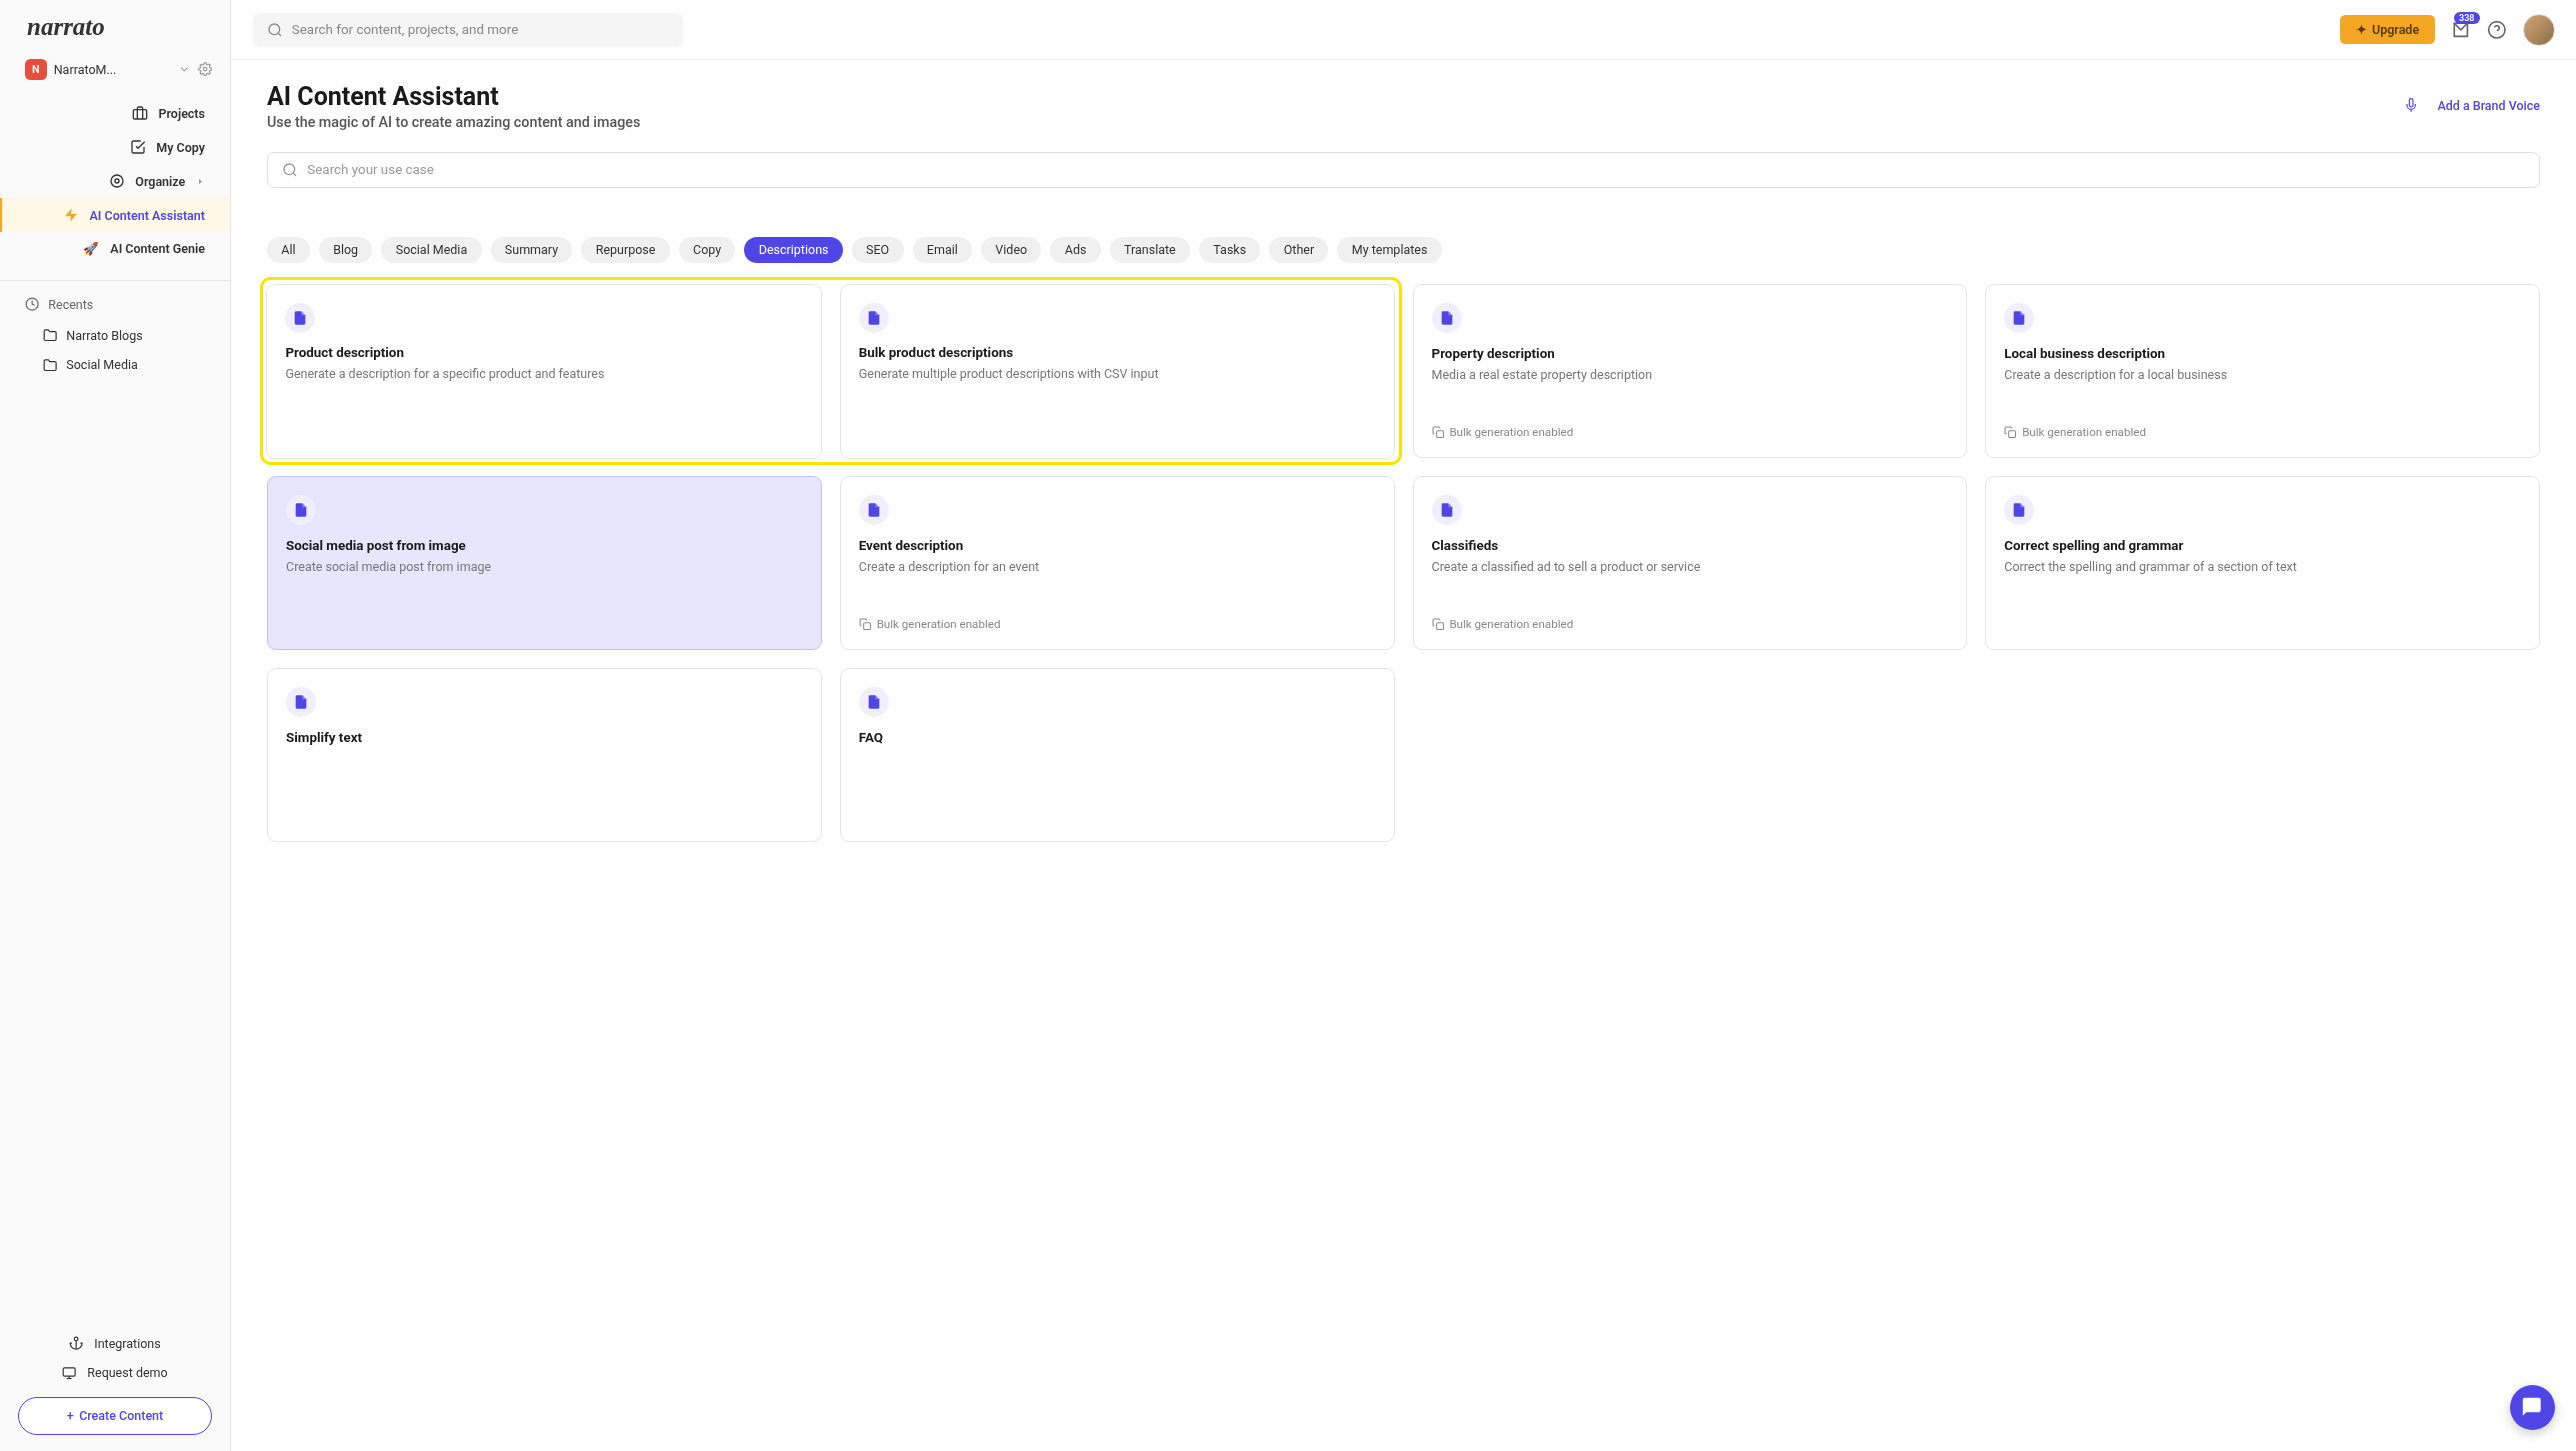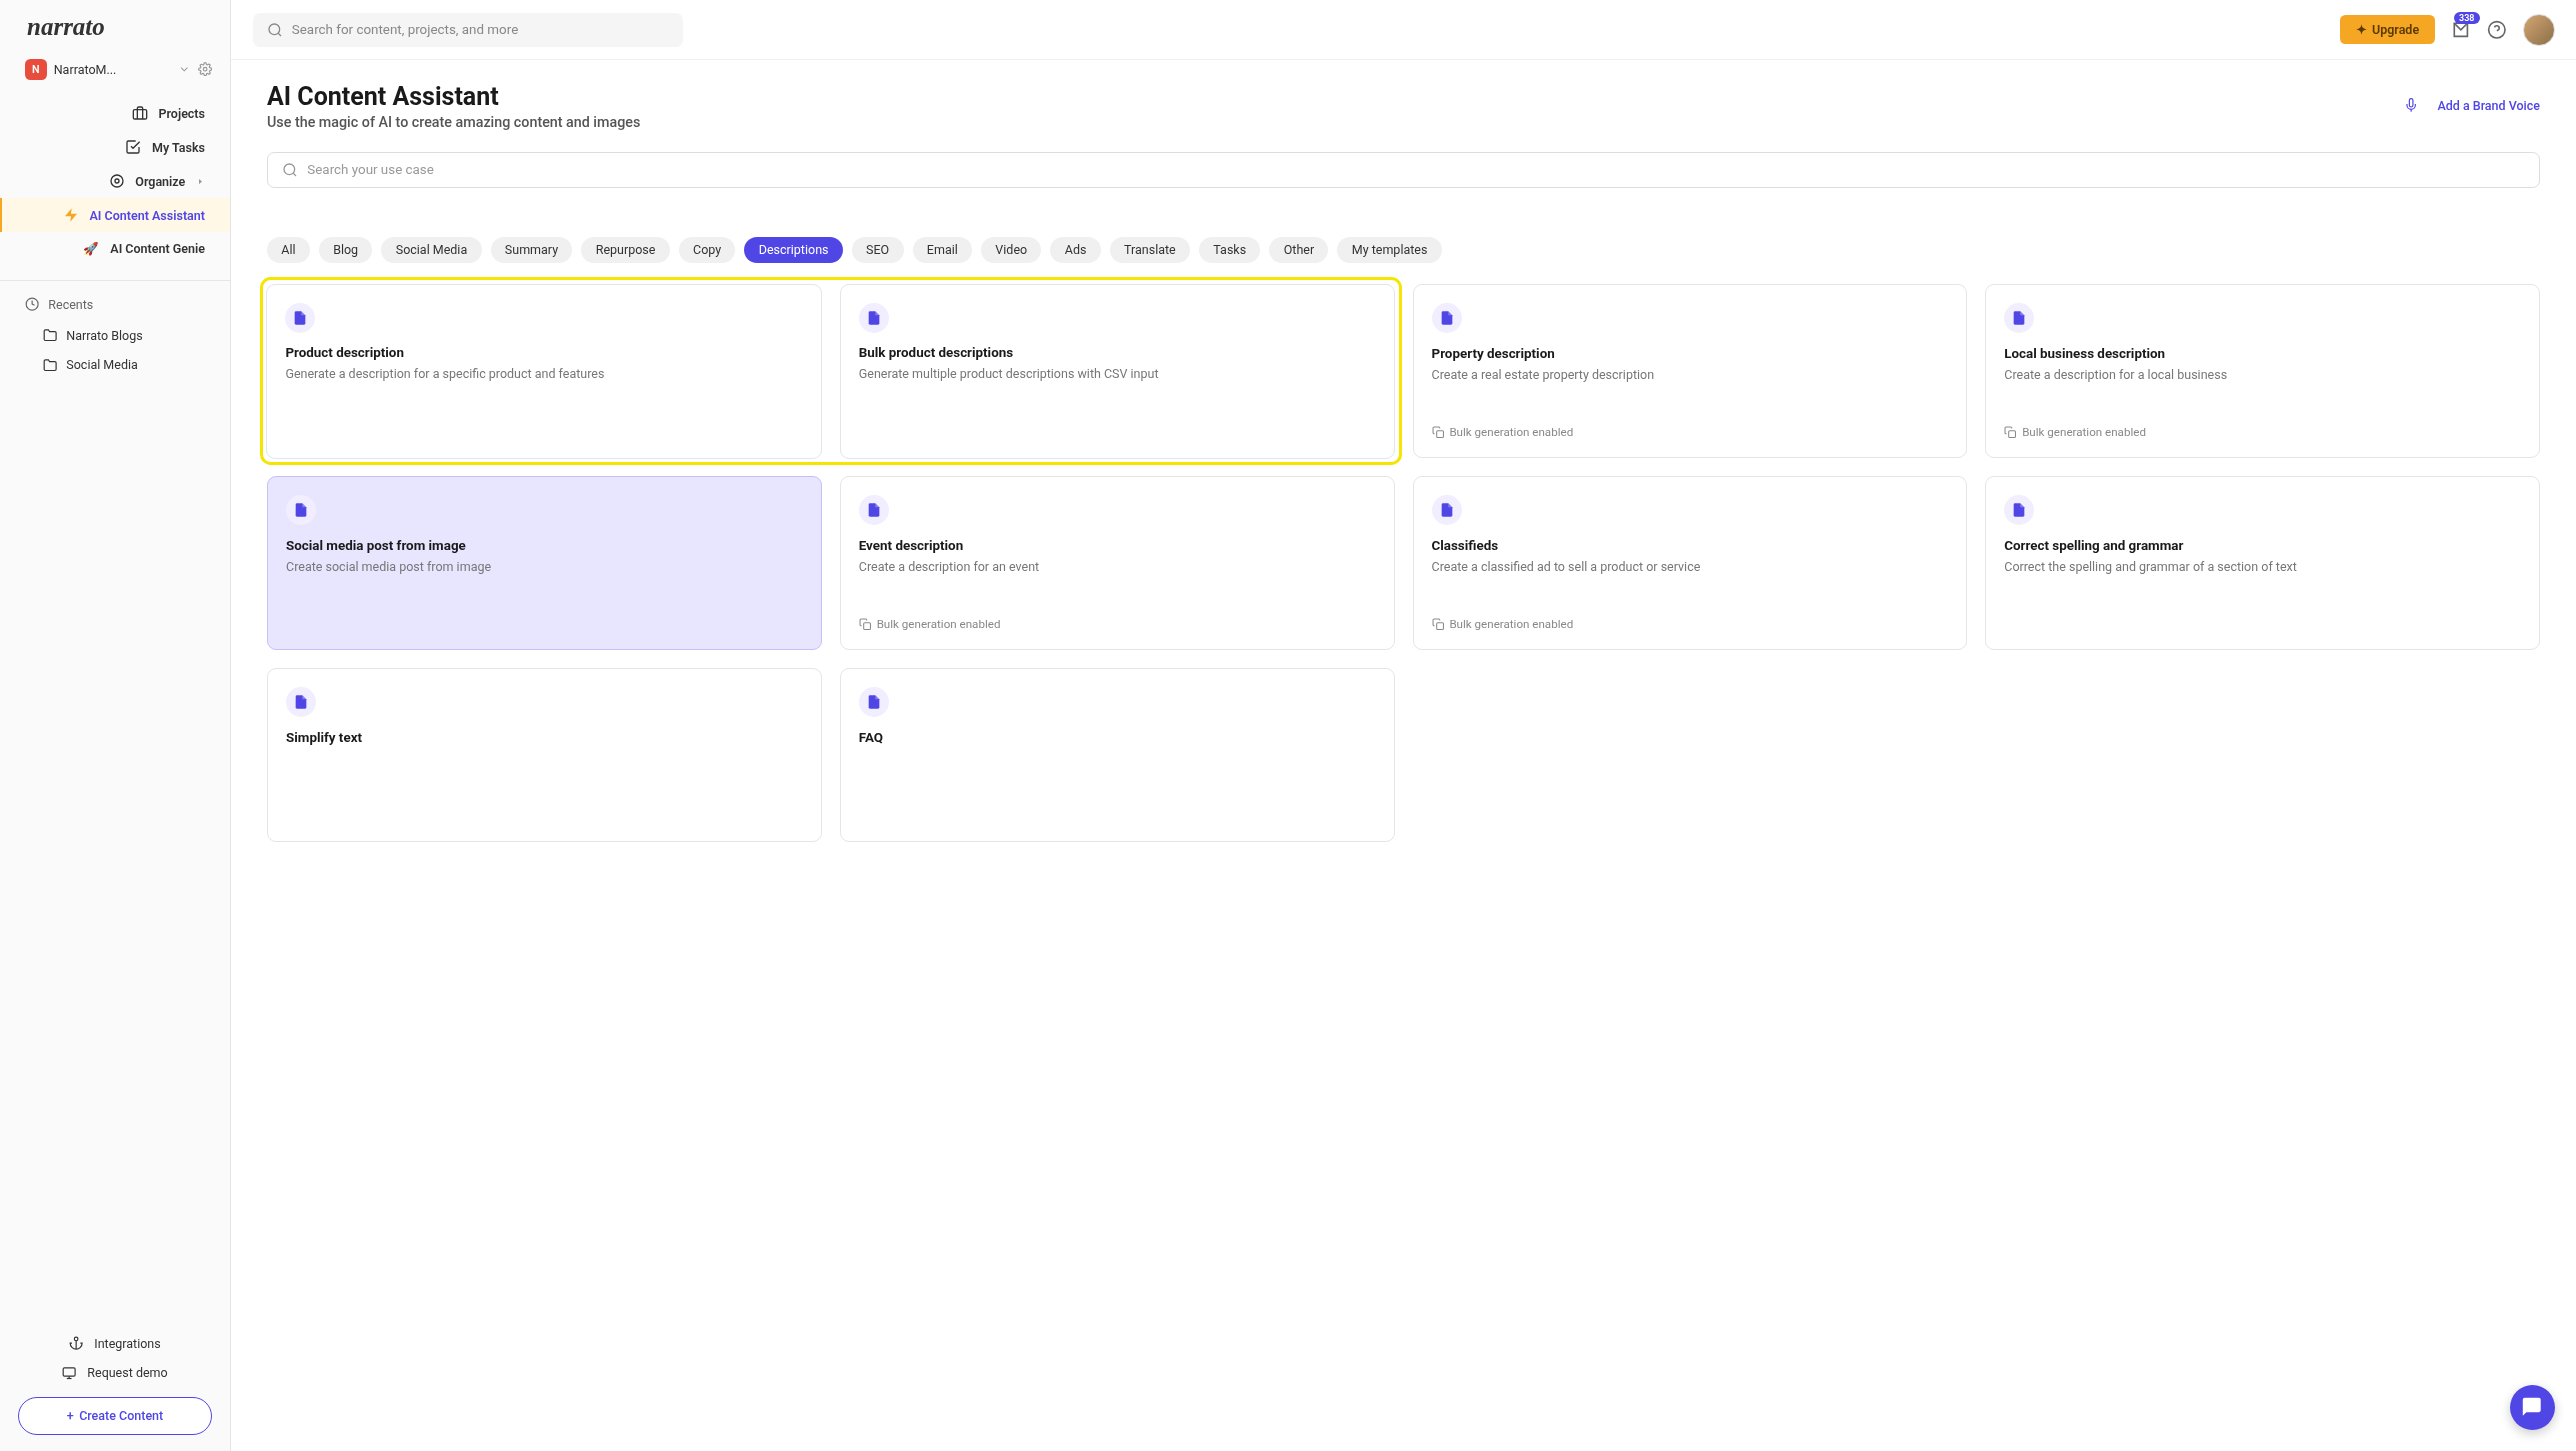--- a/index.html
+++ b/index.html
@@ -91,21 +91,21 @@
         </span>
         <span>Projects</span>
       </div>
       <div class="nav-item">
         <span class="nav-icon">
           <svg width="16" height="16" viewBox="0 0 24 24" fill="none" stroke="currentColor" stroke-width="2">
               <polyline points="9 11 12 14 22 4"></polyline>
               <path d="M21 12v7a2 2 0 0 1-2 2H5a2 2 0 0 1-2-2V5a2 2 0 0 1 2-2h11"></path>
             </svg>
         </span>
-        <span>My Tasks</span>
+        <span>My Copy</span>
       </div>
       <div class="nav-item organize">
         <span class="left">
           <span class="nav-icon">
             <svg width="16" height="16" viewBox="0 0 24 24" fill="none" stroke="currentColor" stroke-width="2">
                 <circle cx="12" cy="12" r="3"></circle>
                 <circle cx="12" cy="12" r="9"></circle>
               </svg>
           </span>
           <span>Organize</span>
@@ -292,21 +292,21 @@
             </div>
           </div>
           <div class="card">
             <div class="card-icon">
               <svg width="16" height="16" viewBox="0 0 24 24" fill="#5046e5">
                 <path d="M14 2H6a2 2 0 0 0-2 2v16a2 2 0 0 0 2 2h12a2 2 0 0 0 2-2V8l-6-6z"></path>
                 <path d="M14 2v6h6" fill="#fff" opacity="0.3"></path>
               </svg>
             </div>
             <div class="card-title">Property description</div>
-            <div class="card-desc">Create a real estate property description</div>
+            <div class="card-desc">Media a real estate property description</div>
             <div class="bulk-tag">
               <span>
                 <svg width="12.5" height="12.5" viewBox="0 0 24 24" fill="none" stroke="currentColor" stroke-width="2">
                   <rect x="9" y="9" width="13" height="13" rx="2"></rect>
                   <path d="M5 15H4a2 2 0 0 1-2-2V4a2 2 0 0 1 2-2h9a2 2 0 0 1 2 2v1"></path>
                 </svg>
               </span>
               <span>Bulk generation enabled</span>
             </div>
           </div>

